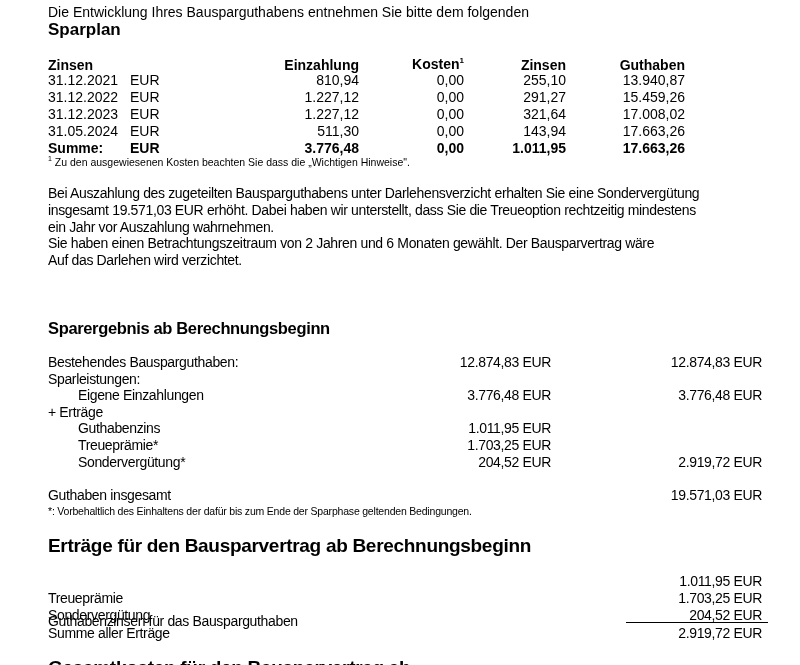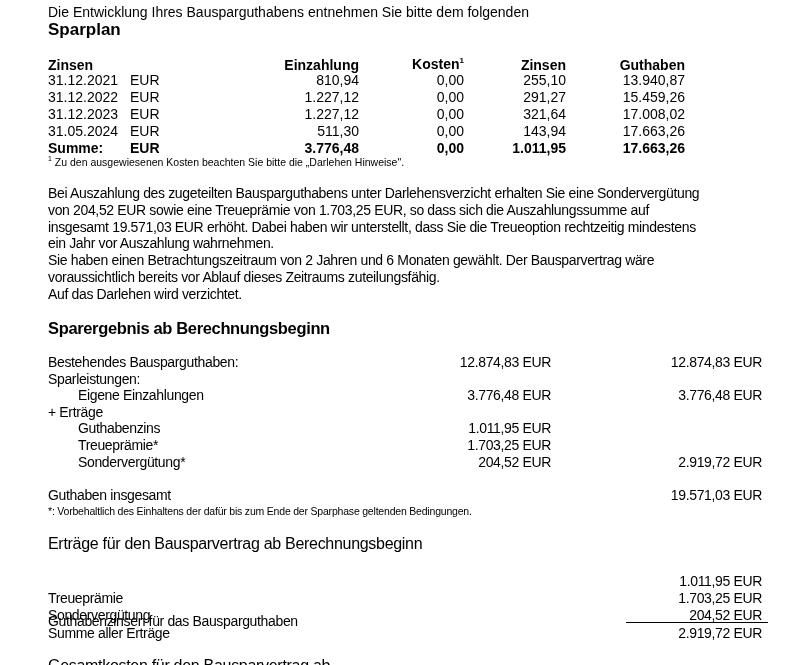--- a/index.html
+++ b/index.html
@@ -3,21 +3,21 @@
 <meta charset="utf-8">
 <style>
   html,body{margin:0;padding:0;background:#fff;}
   body{width:800px;height:665px;overflow:hidden;position:relative;font-family:"Liberation Sans",sans-serif;color:#000;}
   .abs{position:absolute;white-space:nowrap;}
   .t14{font-size:14px;}
   .b{font-weight:bold;}
   .r{text-align:right;}
   .h1{font-size:17px;font-weight:bold;}
   .h2{font-size:16px;font-weight:bold;}
-  .h3{font-size:16px;font-weight:normal;}
+  .h3{font-size:19px;font-weight:bold;}
   .fn{font-size:10.5px;}
   .cond{font-size:14px;letter-spacing:-0.35px;}
   sup{font-size:8px;}
   .para{position:absolute;left:48px;top:185px;width:720px;font-size:14px;line-height:16.8px;letter-spacing:-0.35px;}
   .para div{white-space:nowrap;}
   .uline{position:absolute;left:626px;top:622px;width:142px;height:1px;background:#000;}
 </style>
 </head>
 <body>
 
@@ -68,29 +68,27 @@
     </div>
   <div>
     <div class="abs t14 b" style="left:48px;top:140px;">Summe:</div>
     <div class="abs t14 b" style="left:130px;top:140px;">EUR</div>
     <div class="abs t14 b r" style="left:240px;top:140px;width:119px;">3.776,48</div>
     <div class="abs t14 b r" style="left:380px;top:140px;width:84px;">0,00</div>
     <div class="abs t14 b r" style="left:480px;top:140px;width:86px;">1.011,95</div>
     <div class="abs t14 b r" style="left:590px;top:140px;width:95px;">17.663,26</div>
   </div>
 </div>
-<div class="abs fn" style="left:48px;top:155px;"><sup style="font-size:7px;">1</sup> <span>Zu den ausgewiesenen Kosten beachten Sie bitte die „Darlehen Hinweise".</span></div>
+<div class="abs fn" style="left:48px;top:155px;"><sup style="font-size:7px;">1</sup> <span>Zu den ausgewiesenen Kosten beachten Sie dass die „Wichtigen Hinweise".</span></div>
 
 <div class="para" id="para">
     <div>Bei Auszahlung des zugeteilten Bausparguthabens unter Darlehensverzicht erhalten Sie eine Sondervergütung</div>
-    <div>von 204,52 EUR sowie eine Treueprämie von 1.703,25 EUR, so dass sich die Auszahlungssumme auf</div>
     <div>insgesamt 19.571,03 EUR erhöht. Dabei haben wir unterstellt, dass Sie die Treueoption rechtzeitig mindestens</div>
     <div>ein Jahr vor Auszahlung wahrnehmen.</div>
     <div>Sie haben einen Betrachtungszeitraum von 2 Jahren und 6 Monaten gewählt. Der Bausparvertrag wäre</div>
-    <div>voraussichtlich bereits vor Ablauf dieses Zeitraums zuteilungsfähig.</div>
     <div>Auf das Darlehen wird verzichtet.</div>
   </div>
 
 <div class="abs h2 cond" style="left:48px;top:319px;font-size:16.5px;">Sparergebnis ab Berechnungsbeginn</div>
 <div id="se-rows">
     <div>
       <div class="abs cond" style="left: 48px; top: 354px;">Bestehendes Bausparguthaben:</div>
       <div class="abs cond r" style="left: 390px; width: 161px; top: 354px;">12.874,83 EUR</div>
       <div class="abs cond r" style="left: 600px; width: 162px; top: 354px;">12.874,83 EUR</div>
     </div>

